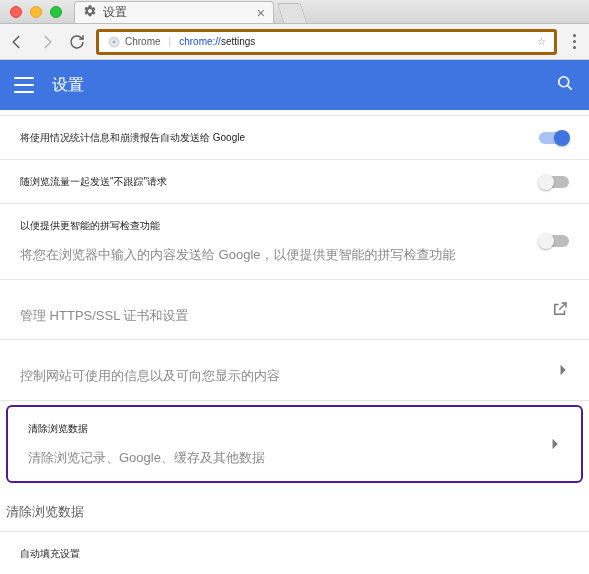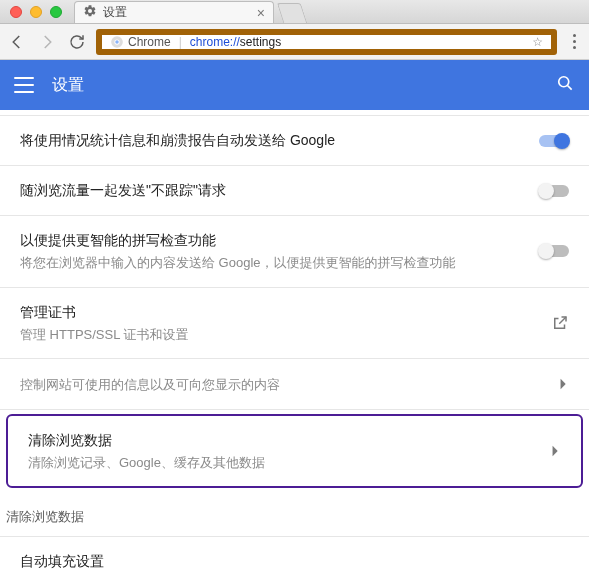--- a/index.html
+++ b/index.html
@@ -15,21 +15,21 @@
   .tabs { display: flex; align-items: flex-end; height: 100%; margin-left: 12px; }
   .tab { display: flex; align-items: center; height: 22px; background: #f7f7f7; border: 1px solid #bdbdbd; border-bottom: none; border-radius: 4px 4px 0 0; padding: 0 8px; font-size: 12px; color: #444; gap: 6px; min-width: 200px; }
   .tab .gearicon svg { width: 14px; height: 14px; }
   .tab .close { margin-left: auto; color: #777; font-size: 14px; line-height: 1; }
   .newtab { width: 24px; height: 20px; margin-left: 6px; background: #e1e1e1; border: 1px solid #bdbdbd; border-bottom: none; border-radius: 3px 3px 0 0; transform: skewX(18deg); }
   
   
   .url-bar { height: 36px; background: #f3f3f3; border-bottom: 1px solid #cfcfcf; display: flex; align-items: center; padding: 0 6px; gap: 8px; }
   .nav-btn { width: 22px; height: 22px; display: flex; align-items: center; justify-content: center; color: #5c5c5c; }
   .nav-btn svg { width: 18px; height: 18px; }
-  .omnibox { flex: 1; height: 26px; background: #fff; border: 6px solid #a16207; border-radius: 3px; display: flex; align-items: center; padding: 0 8px; font-size: 12px; color: #333; gap: 8px; }
+  .omnibox { flex: 1; height: 26px; background: #fff; border: 3px solid #a16207; border-radius: 3px; display: flex; align-items: center; padding: 0 8px; font-size: 10px; color: #333; gap: 8px; }
   .omnibox .chromebadge { display: flex; align-items: center; gap: 4px; color: #555; }
   .omnibox .chromebadge svg { width: 14px; height: 14px; }
   .omnibox .divider { color: #ccc; }
   .omnibox .url-faded { color: #1d4ed8; }
   .omnibox .url-bold { color: #222; font-weight: 400; }
   .omnibox .star { margin-left: auto; color: #888; }
   .menu-dots { width: 18px; display: flex; flex-direction: column; gap: 3px; align-items: center; }
   .menu-dots span { width: 3px; height: 3px; background: #666; border-radius: 50%; }
   
   
@@ -38,22 +38,22 @@
   .hamburger span { height: 2px; background: #fff; border-radius: 1px; }
   .settings-title { font-size: 16px; margin-left: 18px; }
   .search-icon { margin-left: auto; }
   .search-icon svg { width: 20px; height: 20px; stroke: #fff; }
   
   
   .settings-body { background: #fff; }
   .row { padding: 14px 20px; border-bottom: 1px solid #e6e6e6; display: flex; align-items: center; position: relative; }
   .row.noborder { border-bottom: none; }
   .row .text { flex: 1; }
-  .row .title { font-size: 14px; color: #222; line-height: 1.5; }
-  .row .subtitle { font-size: 13px; color: #8a8a8a; margin-top: 2px; line-height: 1.5; }
+  .row .title { font-size: 10px; color: #222; line-height: 1.5; }
+  .row .subtitle { font-size: 13px; color: #8a8a8a; margin-top: 12px; line-height: 1.5; }
   .row .action { width: 36px; display: flex; justify-content: flex-end; align-items: center; }
   .arrow { color: #7a7a7a; }
   .arrow svg { width: 10px; height: 12px; }
   .openext svg { width: 18px; height: 18px; stroke: #7a7a7a; }
   
   
   .toggle { width: 30px; height: 12px; border-radius: 8px; position: relative; }
   .toggle .knob { width: 16px; height: 16px; border-radius: 50%; position: absolute; top: -2px; box-shadow: 0 1px 2px rgba(0,0,0,.3); }
   .toggle.on { background: #a7c2f3; }
   .toggle.on .knob { background: #3f75e0; right: -1px; }
@@ -177,21 +177,20 @@
     </div>
     <div class="action">
       <div class="toggle off">
           <div class="knob"></div>
         </div>
     </div>
   </div>
 
   <div class="row">
     <div class="text">
-      <div class="title">管理证书</div>
       <div class="subtitle">管理 HTTPS/SSL 证书和设置</div>
     </div>
     <div class="action openext">
       <svg viewBox="0 0 24 24" fill="none" stroke-width="2">
           <path d="M14 4h6v6"></path>
           <path d="M20 4l-9 9"></path>
           <path d="M18 14v5H5V6h5"></path>
         </svg>
     </div>
   </div>

